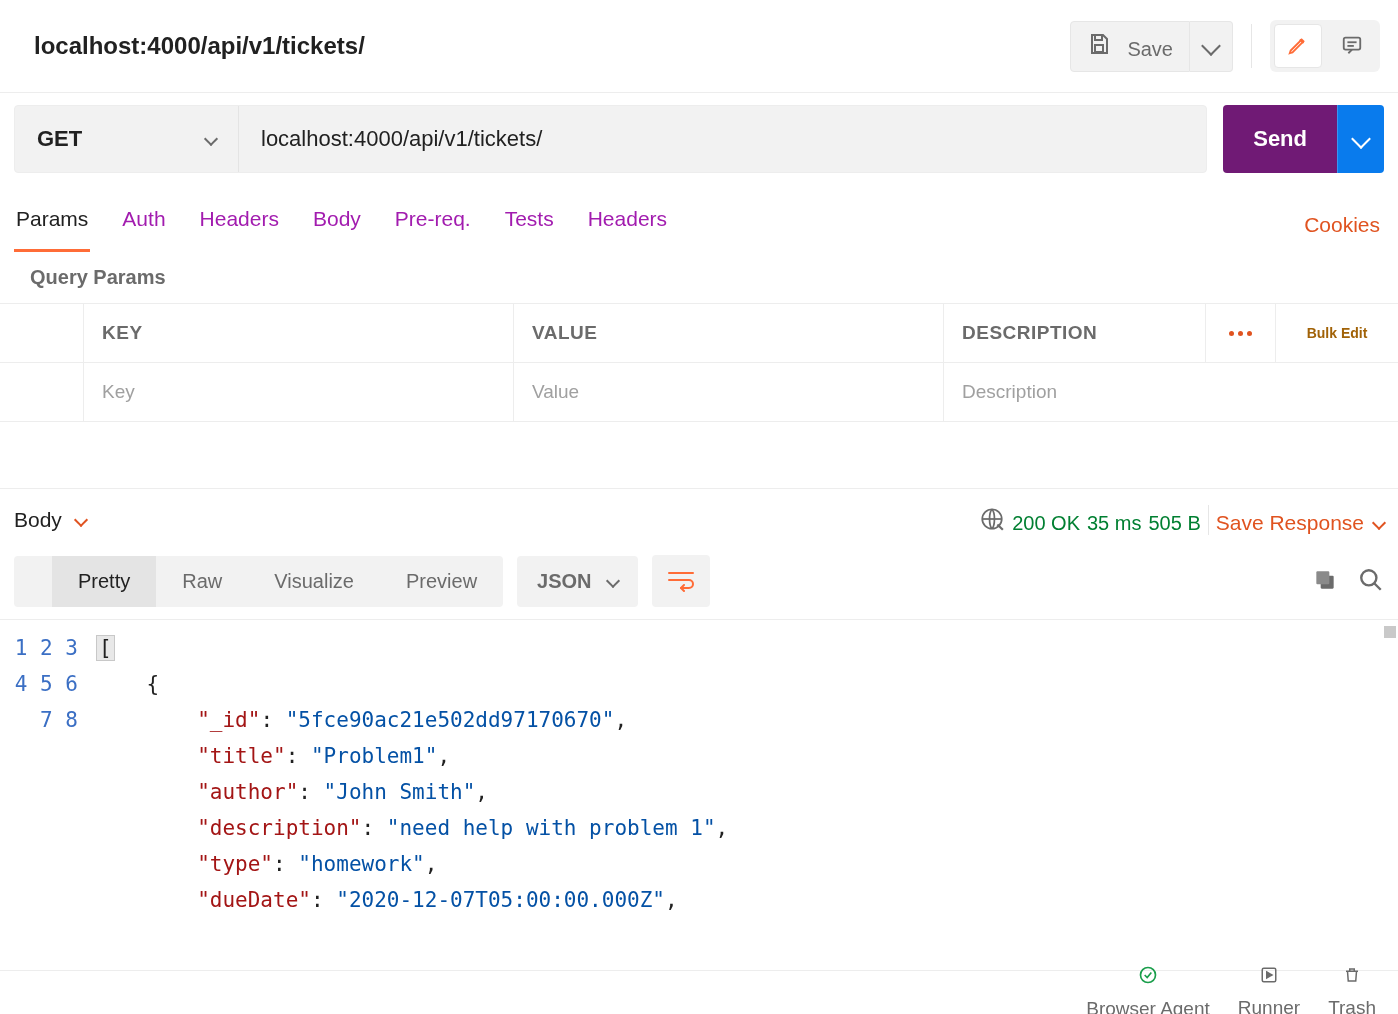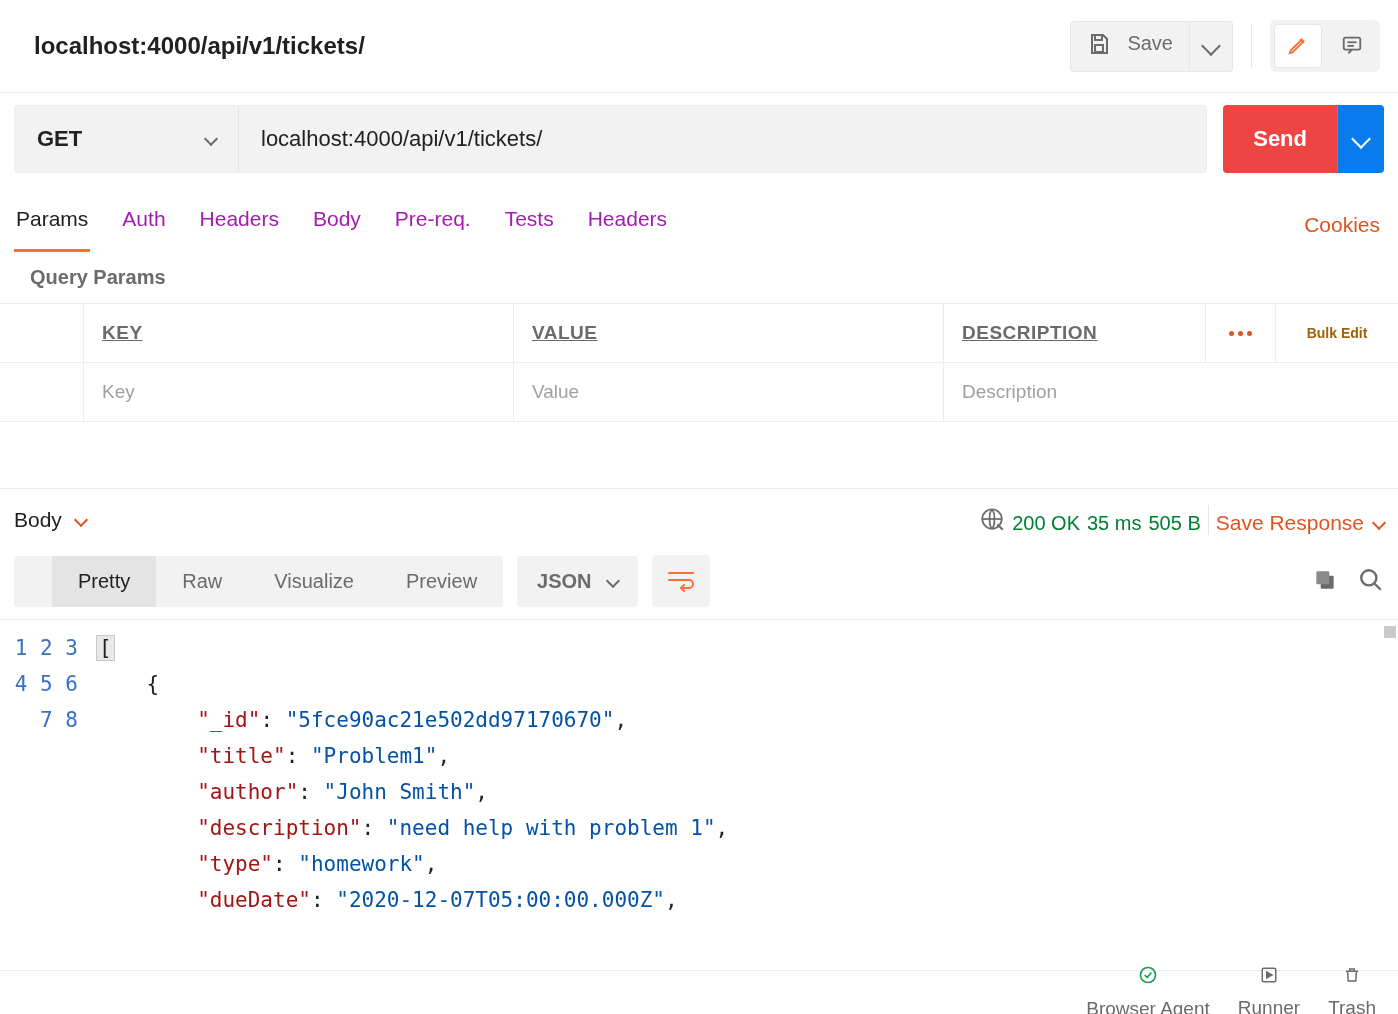--- a/index.html
+++ b/index.html
@@ -30,21 +30,21 @@
     display: flex;
     align-items: center;
     gap: 18px;
   }
   .save-group {
     display: flex;
     align-items: stretch;
   }
   .save-btn {
     display: flex;
-    align-items: flex-start;
+    align-items: flex-end;
     gap: 16px;
     background: #f2f2f2;
     border: 1px solid #e6e6e6;
     border-radius: 4px 0 0 4px;
     padding: 10px 16px;
     font-size: 20px;
     font-weight: 500;
     color: #6b6b6b;
     cursor: pointer;
   }
@@ -116,21 +116,21 @@
     font-size: 22px;
     color: #212121;
     background: transparent;
     border: none;
     outline: none;
   }
   .send-group {
     display: flex;
   }
   .send-btn {
-    background: #ef4444;
+    background: #701a75;
     color: #fff;
     font-size: 22px;
     font-weight: 600;
     padding: 0 30px;
     border: none;
     border-radius: 4px 0 0 4px;
     cursor: pointer;
   }
   .send-caret {
     background: #097bed;
@@ -186,21 +186,20 @@
   }
   .qp-row {
     display: flex;
     border-bottom: 1px solid #ededed;
   }
   .qp-cell {
     padding: 18px 18px;
     font-size: 18px;
     color: #6b6b6b;
     border-right: 1px solid #ededed;
-    text-decoration: underline;
   }
   .qp-row.header .qp-cell { font-size: 19px; font-weight: 600; letter-spacing: 0.5px; }
   .qp-c0 { width: 84px; border-right: 1px solid #ededed; }
   .qp-c1 { width: 430px; }
   .qp-c2 { width: 430px; }
   .qp-c3 { flex: 1; border-right: 1px solid #ededed; }
   .qp-c4 { width: 70px; display:flex; align-items:center; justify-content:center; border-right:1px solid #ededed; cursor:pointer;}
   .qp-c5 { width: 122px; display:flex; align-items:center; justify-content:center; font-weight:700; color:#a16207; cursor:pointer; border-right:none;}
   .qp-input {
     font-size: 19px;

